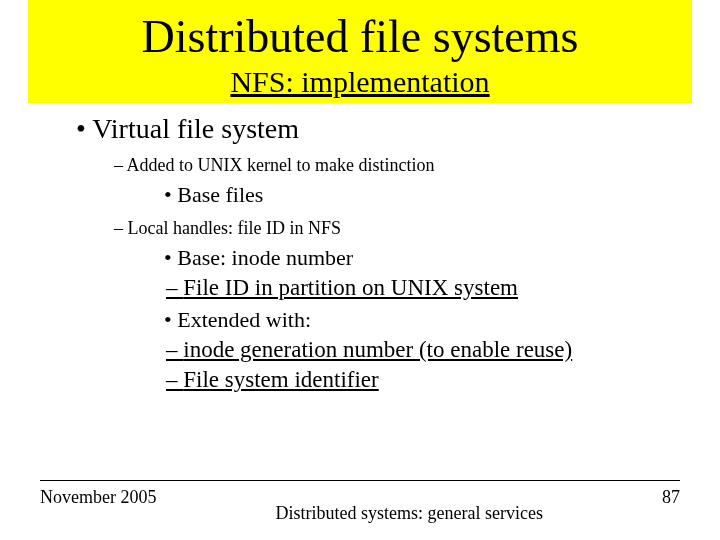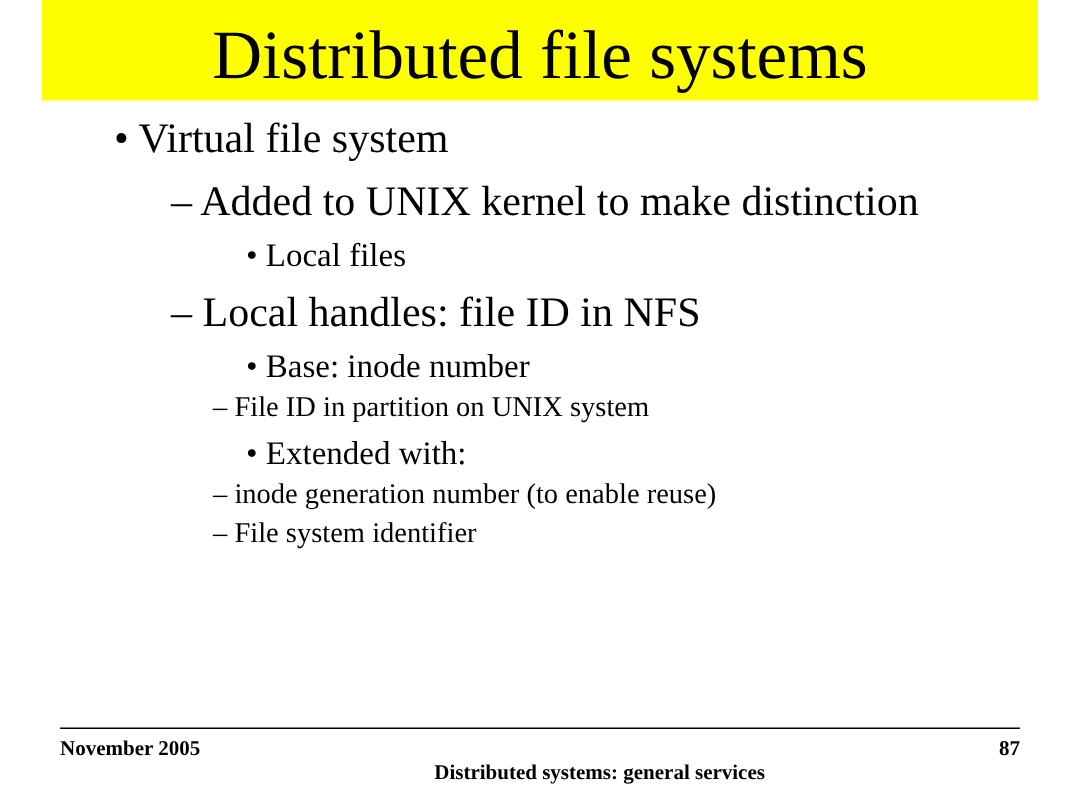--- a/index.html
+++ b/index.html
@@ -33,75 +33,76 @@
   }
   .l1 {
     font-size: 28px;
     margin-left: 20px;
     margin-top: 4px;
     text-indent: -16px;
     padding-left: 16px;
   }
   .l1 .bullet { display: inline; }
   .l2 {
-    font-size: 28px;
+    font-size: 18px;
     margin-left: 58px;
     margin-top: 10px;
     text-indent: -18px;
     padding-left: 18px;
   }
   .l3 {
     font-size: 22px;
     margin-left: 108px;
     margin-top: 6px;
     text-indent: -14px;
     padding-left: 14px;
   }
   .l4 {
-    font-size: 19px;
-    margin-left: 86px;
+    font-size: 23px;
+    margin-left: 110px;
     margin-top: 4px;
     text-indent: -14px;
     padding-left: 14px;
+    text-decoration: underline;
   }
   .footer {
     position: absolute;
     bottom: 16px;
     left: 0;
     right: 0;
     padding: 0 40px;
   }
   .footer-rule {
     border: none;
     border-top: 1px solid #000;
     margin-bottom: 6px;
   }
   .footer-row {
     display: flex;
     justify-content: flex-end;
-    font-size: 14px;
-    font-weight: bold;
+    font-size: 18px;
   }
   .footer-center { text-align: center; flex: 1; margin-top: 16px; }
   .footer-left { flex: 0 0 auto; }
   .footer-right { flex: 0 0 auto; }
 </style>
 </head>
 <body>
 
 <div class="title-block">
   <div class="title">Distributed file systems</div>
+  <div class="subtitle">NFS: implementation</div>
 </div>
 
 <div class="content">
   <div class="l1"><span class="bullet">• </span><span>Virtual file system</span></div>
 
   <div class="l2">– <span>Added to UNIX kernel to make distinction</span></div>
 
-  <div class="l3">• <span>Local files</span></div>
+  <div class="l3">• <span>Base files</span></div>
 
   <div class="l2">– <span>Local handles: file ID in NFS</span></div>
 
   <div class="l3">• <span>Base: inode number</span></div>
   <div class="l4">– <span>File ID in partition on UNIX system</span></div>
 
   <div class="l3">• <span>Extended with:</span></div>
   <div class="l4">– <span>inode generation number (to enable reuse)</span></div>
   <div class="l4">– <span>File system identifier</span></div>
 </div>

